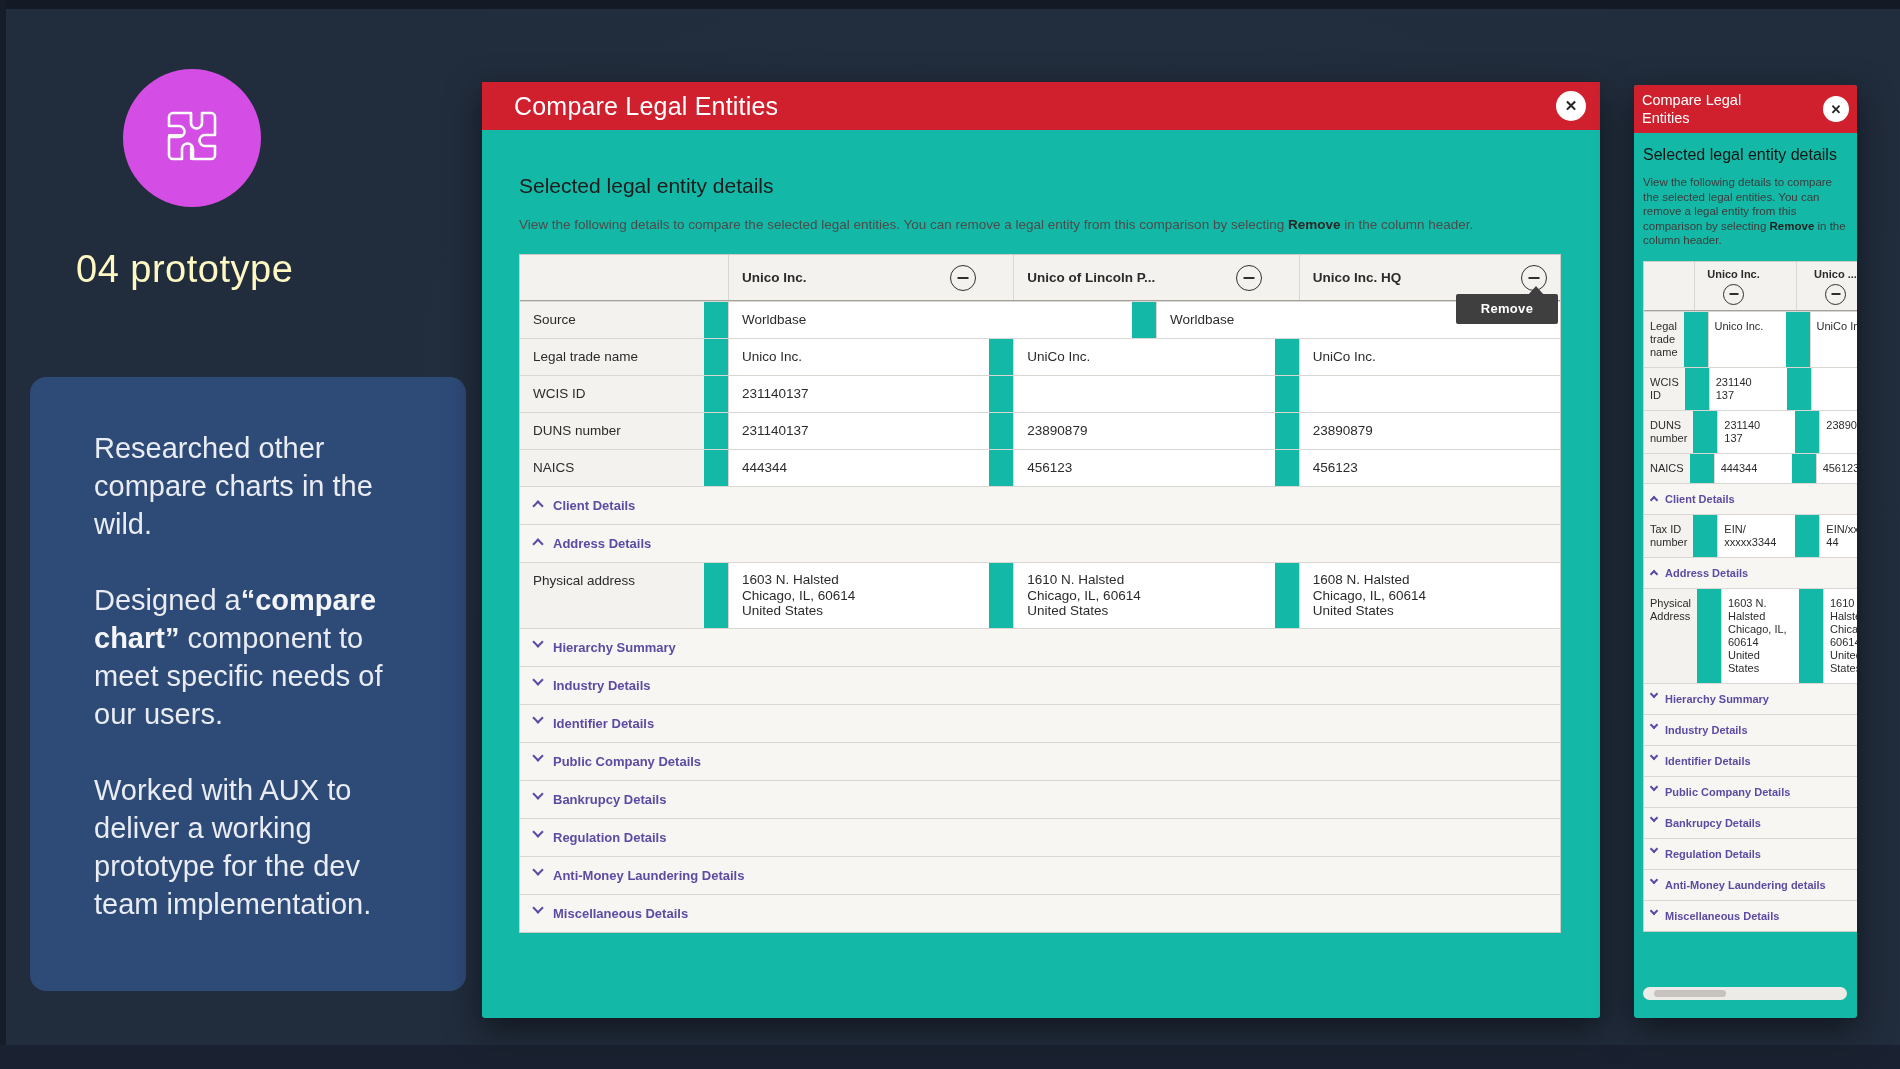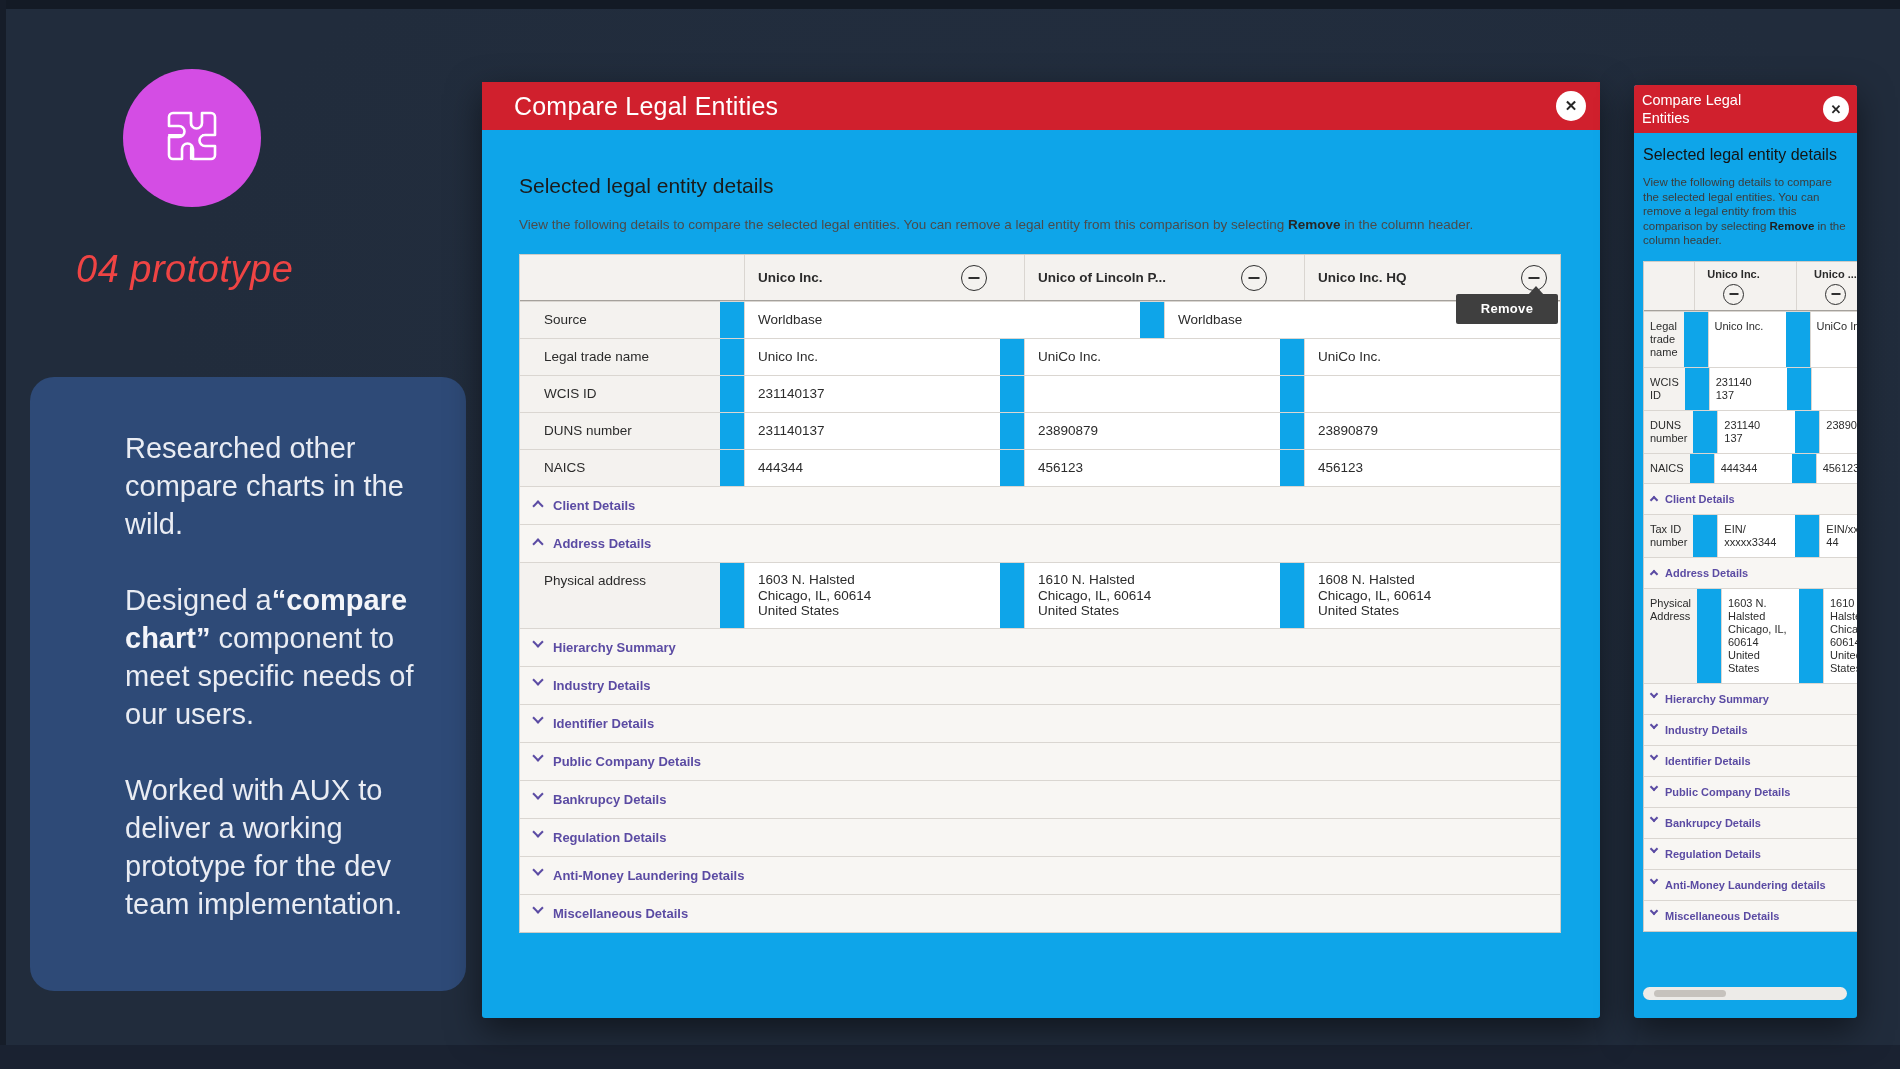--- a/index.html
+++ b/index.html
@@ -14,32 +14,32 @@
   .edge-left { position:absolute; left:0; top:0; width:6px; height:100%; background:#161d29; }
   .edge-bottom { position:absolute; left:0; bottom:0; width:100%; height:24px; background:#1a2231; }
 
   
   .step-circle {
     position:absolute; left:123px; top:69px; width:138px; height:138px;
     border-radius:50%; background:#d44de4; display:flex; align-items:center; justify-content:center;
   }
   .step-label {
     position:absolute; left:76px; top:248px; font-size:38px; font-weight:500;
-    color:#ef4444; letter-spacing:0.5px;font-style:italic;
+    color:#fef9c3; letter-spacing:0.5px;
   }
   .note-card {
     position:absolute; left:30px; top:377px; width:436px; height:614px;
-    background:#2e4a77; border-radius:24px; padding:52px 44px 40px 95px;
+    background:#2e4a77; border-radius:16px; padding:52px 44px 40px 64px;
     color:#e9ecf3; font-size:29px; line-height:38px;
   }
   .note-card p { margin-bottom:38px; }
   .note-card b { color:#f4f5f9; }
 
   
-  .modal { position:absolute; background:#0ea5e9; border-radius:3px; box-shadow:0 12px 34px rgba(0,0,0,0.5); }
+  .modal { position:absolute; background:#14b8a6; border-radius:3px; box-shadow:0 12px 34px rgba(0,0,0,0.5); }
   .modal-header { background:#d0202d; display:flex; align-items:center; }
   .close-btn {
     border-radius:50%; background:#fff; border:none; cursor:pointer;
     display:flex; align-items:center; justify-content:center;
     color:#262626; font-weight:bold;
   }
   .chev { display:inline-block; width:8px; height:8px; border-left:2px solid #5b4ba3; border-bottom:2px solid #5b4ba3; flex:0 0 auto; }
   .chev.up   { transform:rotate(135deg); margin-top:4px; }
   .chev.down { transform:rotate(-45deg); margin-top:-2px; }
   .minus-btn {
@@ -56,21 +56,21 @@
   .dm .close-btn { width:30px; height:30px; margin-left:auto; font-size:15px; }
   .dm-body { padding:0 37px; }
   .dm-h2 { margin-top:44px; font-size:21px; font-weight:400; color:#1b1b1b; }
   .dm-desc { margin-top:19px; font-size:13.5px; color:#4b4b4b; }
   .dm-desc b { color:#272727; }
   .dm-table { margin-top:22px; width:1042px; border:1px solid #cfccc7; font-size:13.5px; color:#2b2b2b; }
   .t-row { display:flex; border-top:1px solid #dad6d1; }
   .t-row:first-child { border-top:none; }
   .t-head { background:#f4f2ef; height:46px; border-bottom:1px solid #a5a19c; }
   .t-head .c-val { display:flex; align-items:center; justify-content:space-between; padding:0 13px; font-weight:bold; position:relative; }
-  .c-lab { width:200px; background:#f4f2ef; padding:10px 24px; line-height:16px; }
+  .c-lab { width:184px; background:#f4f2ef; padding:10px 13px; line-height:16px; }
   .c-val { width:280px; flex:1 1 0; border-left:1px solid #dad6d1; background:#fff; padding:10px 13px; line-height:16px;margin-left:24px; }
   .t-head .c-lab, .t-head .c-val { background:#f4f2ef; padding-top:0; padding-bottom:0; }
   .addr { white-space:pre-line; line-height:15.5px; padding-top:9px; padding-bottom:9px; }
   .sec-row { display:flex; gap:11px; background:#f8f6f3; padding:11px 14px; font-size:13px; cursor:pointer; }
   .tooltip {
     position:absolute; top:39px; right:2px; width:102px; height:30px; z-index:6;
     background:#3f3f3f; color:#fff; font-size:13px; letter-spacing:0.3px;
     display:flex; align-items:center; justify-content:center; border-radius:2px; cursor:pointer;
   }
   .tooltip::before { content:""; position:absolute; top:-8px; right:14px; border-left:8px solid transparent; border-right:8px solid transparent; border-bottom:9px solid #3f3f3f; }

